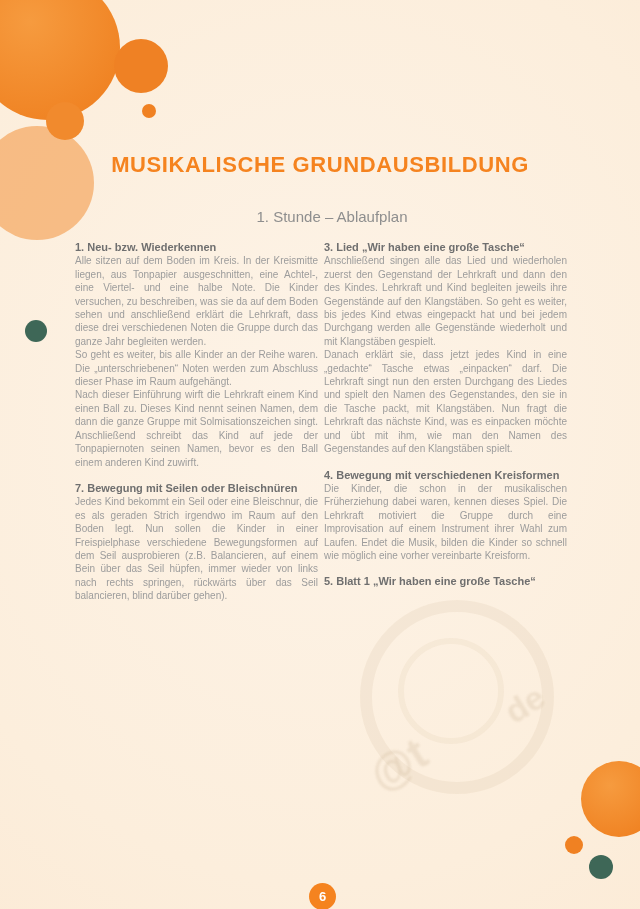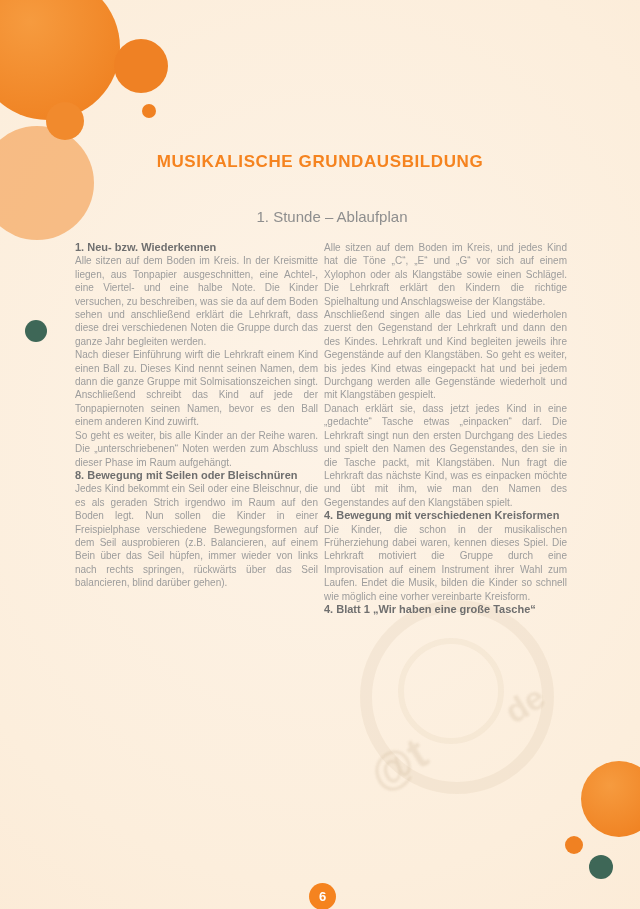--- a/index.html
+++ b/index.html
@@ -39,21 +39,21 @@
 
   
   .title {
     position: absolute;
     top: 152px;
     left: 0;
     width: 100%;
     margin: 0;
     text-align: center;
     color: #f5831f;
-    font-size: 17px;
+    font-size: 22px;
     font-weight: bold;
     letter-spacing: 0.6px;
   }
   .subtitle {
     position: absolute;
     top: 196px;
     left: 0;
     width: 100%;
     margin: 12px;
     text-align: center;
@@ -66,21 +66,21 @@
   .columns {
     position: absolute;
     top: 241px;
     left: 75px;
     width: 492px;
     display: flex;
     gap: 6px;
   }
   .col { flex: 1; min-width: 0; }
 
-  .section + .section { }
+  .section + .section { margin-top: 13px; }
   .sec-heading {
     margin: 0;
     font-size: 11px;
     line-height: 13.4px;
     font-weight: bold;
     color: #6f6f6f;
   }
   .section p {
     margin: 0;
     font-size: 10px;
@@ -171,40 +171,40 @@
   </div>
 
   <h1 class="title">MUSIKALISCHE GRUNDAUSBILDUNG</h1>
   <h2 class="subtitle">1. Stunde – Ablaufplan</h2>
 
   <div class="columns">
     <div class="col" id="col-left">
         <section class="section">
           <h3 class="sec-heading">1. Neu- bzw. Wiederkennen</h3>
           <p>Alle sitzen auf dem Boden im Kreis. In der Kreismitte liegen, aus Tonpapier ausgeschnitten, eine Achtel-, eine Viertel- und eine halbe Note. Die Kinder versuchen, zu beschreiben, was sie da auf dem Boden sehen und anschließend erklärt die Lehrkraft, dass diese drei verschiedenen Noten die Gruppe durch das ganze Jahr begleiten werden.</p>
+          <p>So geht es weiter, bis alle Kinder an der Reihe waren. Die „unterschriebenen“ Noten werden zum Abschluss dieser Phase im Raum aufgehängt.</p>
           <p>Nach dieser Einführung wirft die Lehrkraft einem Kind einen Ball zu. Dieses Kind nennt seinen Namen, dem dann die ganze Gruppe mit Solmisationszeichen singt. Anschließend schreibt das Kind auf jede der Tonpapiernoten seinen Namen, bevor es den Ball einem anderen Kind zuwirft.</p>
-          <p>So geht es weiter, bis alle Kinder an der Reihe waren. Die „unterschriebenen“ Noten werden zum Abschluss dieser Phase im Raum aufgehängt.</p>
-        </section>
-        <section class="section">
-          <h3 class="sec-heading">8. Bewegung mit Seilen oder Bleischnüren</h3>
+        </section>
+        <section class="section">
+          <h3 class="sec-heading">7. Bewegung mit Seilen oder Bleischnüren</h3>
           <p>Jedes Kind bekommt ein Seil oder eine Bleischnur, die es als geraden Strich irgendwo im Raum auf den Boden legt. Nun sollen die Kinder in einer Freispielphase verschiedene Bewegungsformen auf dem Seil ausprobieren (z.B. Balancieren, auf einem Bein über das Seil hüpfen, immer wieder von links nach rechts springen, rückwärts über das Seil balancieren, blind darüber gehen).</p>
         </section>
       </div>
     <div class="col" id="col-right">
         <section class="section">
-          <p>Alle sitzen auf dem Boden im Kreis, und jedes Kind hat die Töne „C“, „E“ und „G“ vor sich auf einem Xylophon oder als Klangstäbe sowie einen Schlägel. Die Lehrkraft erklärt den Kindern die richtige Spielhaltung und Anschlagsweise der Klangstäbe.</p>
+          <h3 class="sec-heading">3. Lied „Wir haben eine große Tasche“</h3>
           <p>Anschließend singen alle das Lied und wiederholen zuerst den Gegenstand der Lehrkraft und dann den des Kindes. Lehrkraft und Kind begleiten jeweils ihre Gegenstände auf den Klangstäben. So geht es weiter, bis jedes Kind etwas eingepackt hat und bei jedem Durchgang werden alle Gegenstände wiederholt und mit Klangstäben gespielt.</p>
           <p>Danach erklärt sie, dass jetzt jedes Kind in eine „gedachte“ Tasche etwas „einpacken“ darf. Die Lehrkraft singt nun den ersten Durchgang des Liedes und spielt den Namen des Gegenstandes, den sie in die Tasche packt, mit Klangstäben. Nun fragt die Lehrkraft das nächste Kind, was es einpacken möchte und übt mit ihm, wie man den Namen des Gegenstandes auf den Klangstäben spielt.</p>
         </section>
         <section class="section">
           <h3 class="sec-heading">4. Bewegung mit verschiedenen Kreisformen</h3>
           <p>Die Kinder, die schon in der musikalischen Früherziehung dabei waren, kennen dieses Spiel. Die Lehrkraft motiviert die Gruppe durch eine Improvisation auf einem Instrument ihrer Wahl zum Laufen. Endet die Musik, bilden die Kinder so schnell wie möglich eine vorher vereinbarte Kreisform.</p>
         </section>
         <section class="section">
-          <h3 class="sec-heading">4. Blatt 1 „Wir haben eine große Tasche“</h3>
+          <h3 class="sec-heading">5. Blatt 1 „Wir haben eine große Tasche“</h3>
         </section>
       </div>
   </div>
 
   <div class="page-badge">
     <span>6</span>
   </div>
 
 </div>
 

